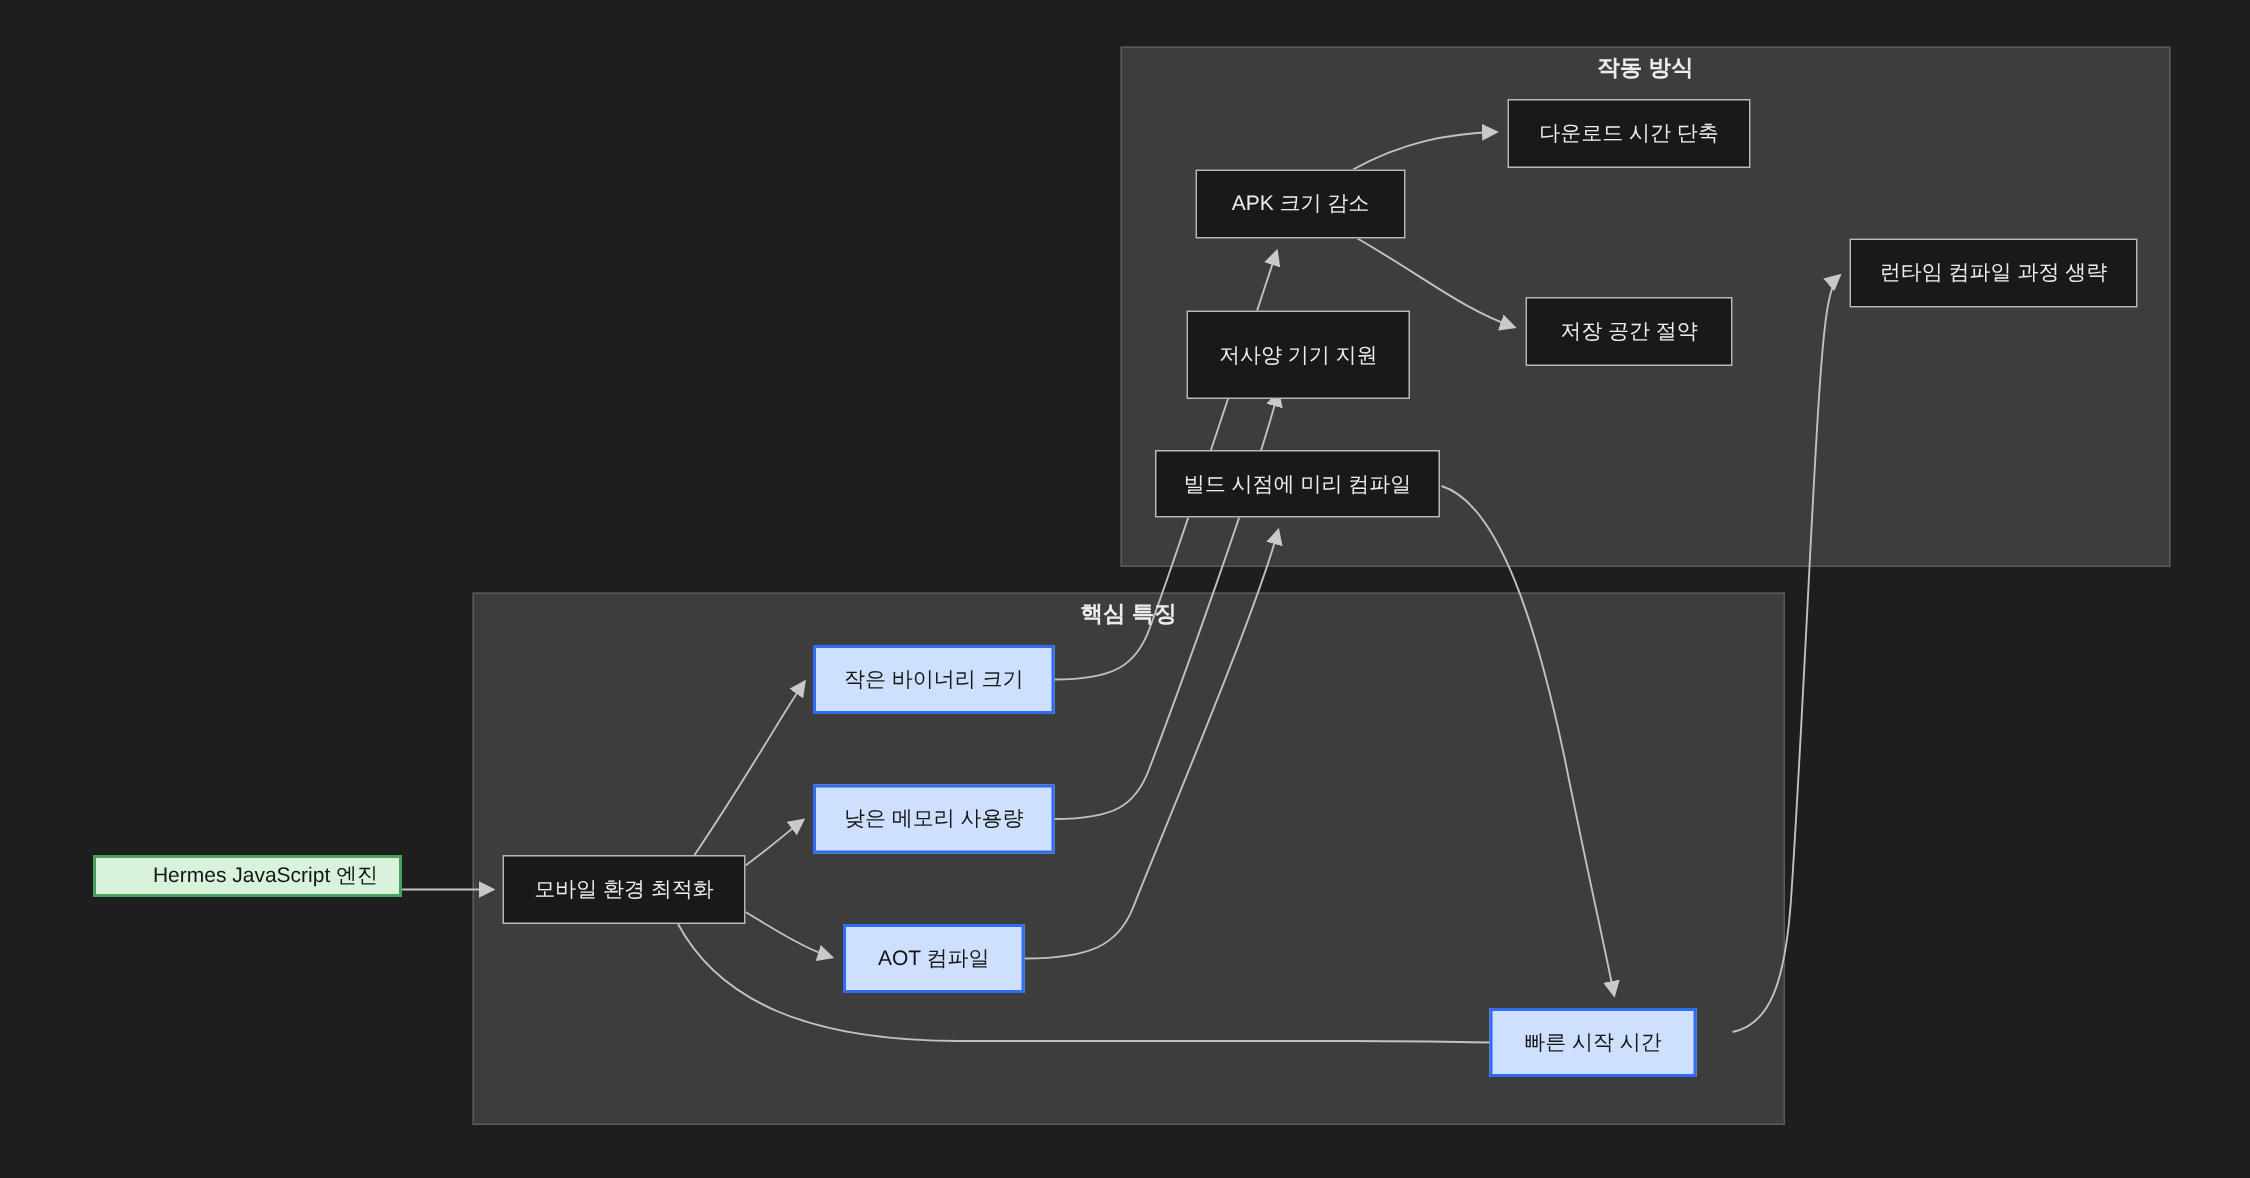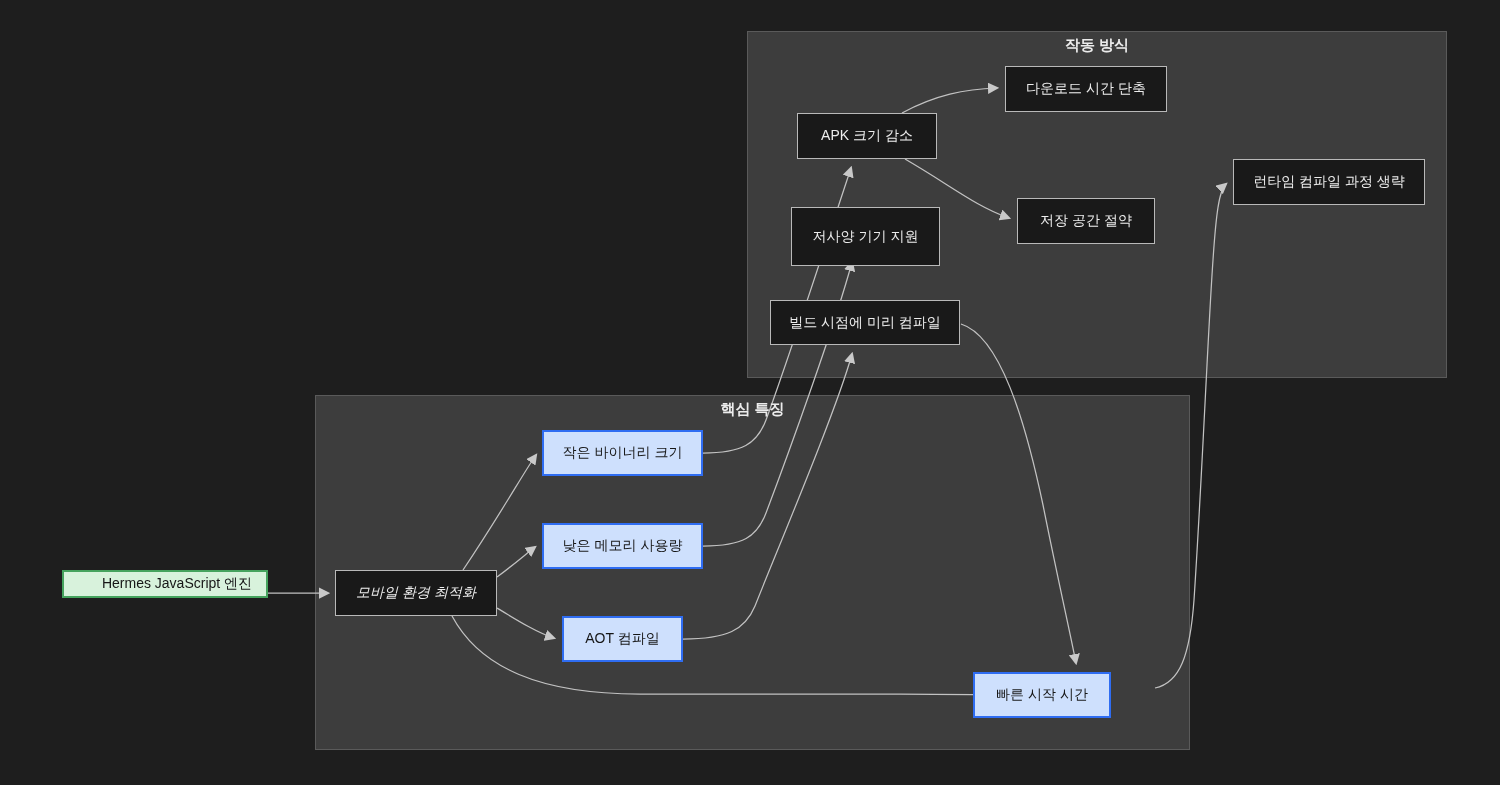--- a/index.html
+++ b/index.html
@@ -65,37 +65,37 @@
     <span class="subgraph-title">핵심 특징</span>
   </div>
   <div style="position:absolute;left:747px;top:31px;width:700px;height:0;">
     <span class="subgraph-title">작동 방식</span>
   </div>
 
   <div class="node green" style="left:62px;top:570px;width:206px;height:28px;padding-left:24px;">
     <span>Hermes JavaScript 엔진</span>
   </div>
 
-  <div class="node dark" style="left:335px;top:570px;width:162px;height:46px;font-style:italic;">
+  <div class="node dark" style="left:335px;top:570px;width:162px;height:46px;">
     <span>모바일 환경 최적화</span>
   </div>
 
   <div class="node blue" style="left:542px;top:430px;width:161px;height:46px;">
     <span>작은 바이너리 크기</span>
   </div>
 
   <div class="node blue" style="left:542px;top:523px;width:161px;height:46px;">
     <span>낮은 메모리 사용량</span>
   </div>
 
   <div class="node blue" style="left:562px;top:616px;width:121px;height:46px;">
     <span>AOT 컴파일</span>
   </div>
 
-  <div class="node blue" style="left:973px;top:672px;width:138px;height:46px;">
+  <div class="node blue" style="left:993px;top:672px;width:138px;height:46px;">
     <span>빠른 시작 시간</span>
   </div>
 
   <div class="node dark" style="left:797px;top:113px;width:140px;height:46px;">
     <span>APK 크기 감소</span>
   </div>
 
   <div class="node dark" style="left:1005px;top:66px;width:162px;height:46px;">
     <span>다운로드 시간 단축</span>
   </div>

